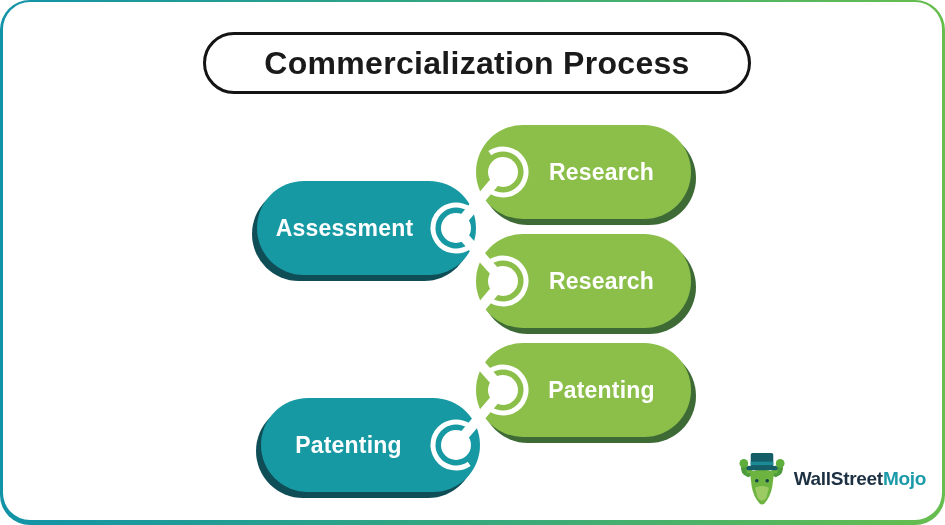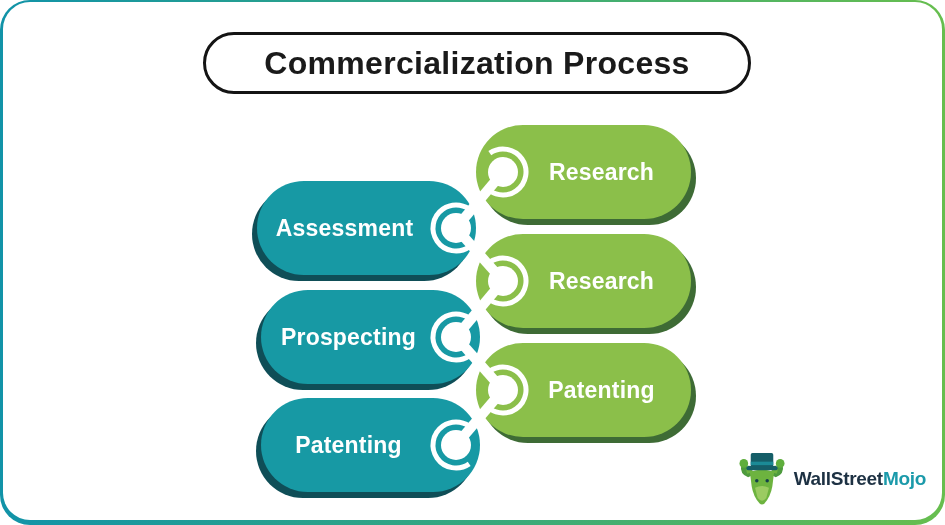--- a/index.html
+++ b/index.html
@@ -63,23 +63,20 @@
 
     <div class="pill green p-research">
       <span>Research</span>
     </div>
     <div class="pill teal p-assessment">
       <span>Assessment</span>
     </div>
     <div class="pill green p-patenting">
       <span>Research</span>
     </div>
-    <div class="pill teal p-prospecting">
-      <span>Prospecting</span>
-    </div>
     <div class="pill green p-licensing">
       <span>Patenting</span>
     </div>
     <div class="pill teal p-monitoring">
       <span>Patenting</span>
     </div>
 
     <svg class="connector-svg" width="945" height="525" viewBox="0 0 945 525">
 
       <g stroke="#FFFFFF" stroke-width="10">

